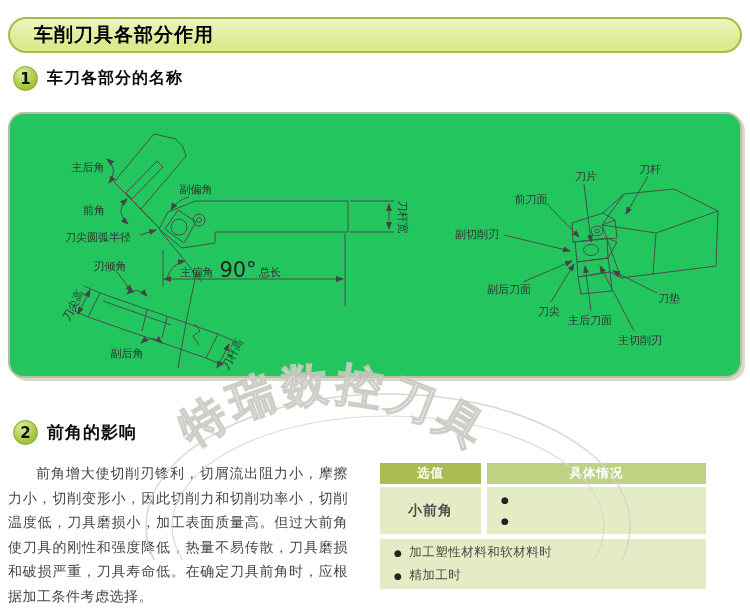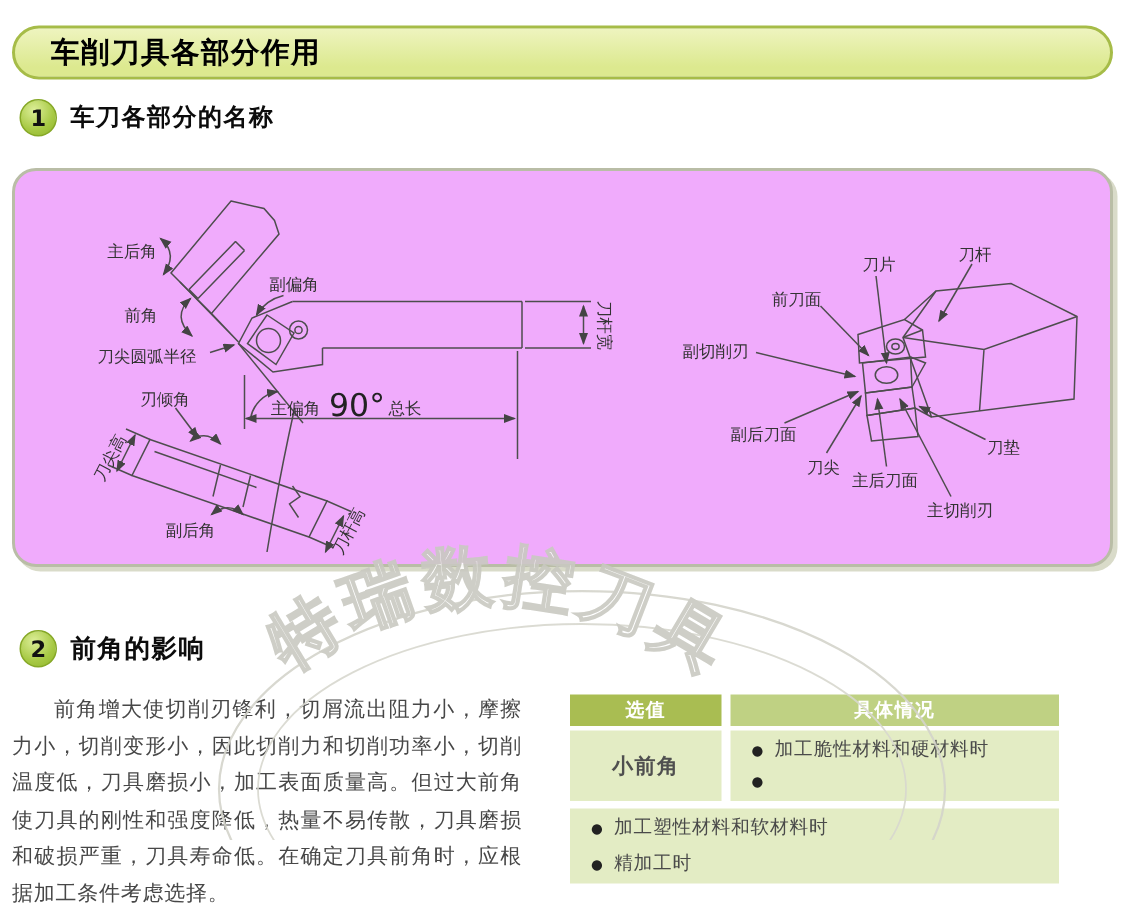--- a/index.html
+++ b/index.html
@@ -24,21 +24,21 @@
     background:radial-gradient(circle at 38% 28%,#dcee97,#a7c944 60%,#8fb52a);
     border:1px solid #86a827;color:#111;font-weight:bold;font-size:15px;
     display:flex;align-items:center;justify-content:center;
   }
   .sec-title{font-weight:bold;color:#0c0c0c;letter-spacing:1px;}
   .sec1 .sec-title{font-size:16px;}
   .sec2 .sec-title{font-size:17px;}
   
   .panel{
     position:absolute;left:8px;top:112px;width:734px;height:266px;box-sizing:border-box;
-    background:#f0abfc;border:2px solid #b9bda6;border-radius:16px;
+    background:#22c55e;border:2px solid #b9bda6;border-radius:16px;
     box-shadow:3px 3px 0 #d9dbc9;
   }
   .panel svg{position:absolute;left:0;top:0;}
   .dline{stroke:#4d4d4d;stroke-width:1;fill:none;}
   .dlabel{font-size:11px;fill:#333;text-anchor:middle;}
   .dbig{font-size:21px;fill:#222;text-anchor:middle;}
   
   .wm{position:absolute;left:130px;top:330px;width:540px;height:230px;z-index:5;pointer-events:none;opacity:.9;}
   
   .para{
@@ -201,21 +201,20 @@
 <div class="tbl">
   <div class="thead">
     <div class="th th1">选值</div>
     <div class="th th2">具体情况</div>
   </div>
   <div class="trow trow1">
     <div class="tlabel">小前角</div>
     <div class="tcell">
       <div class="li">
         <span class="bl">●</span>
-        <span>加工脆性材料和硬材料时</span>
       </div>
       <div class="li">
         <span class="bl">●</span>
       </div>
     </div>
   </div>
   <div class="trow trow2">
     <div class="tcell">
       <div class="li">
         <span class="bl">●</span>

